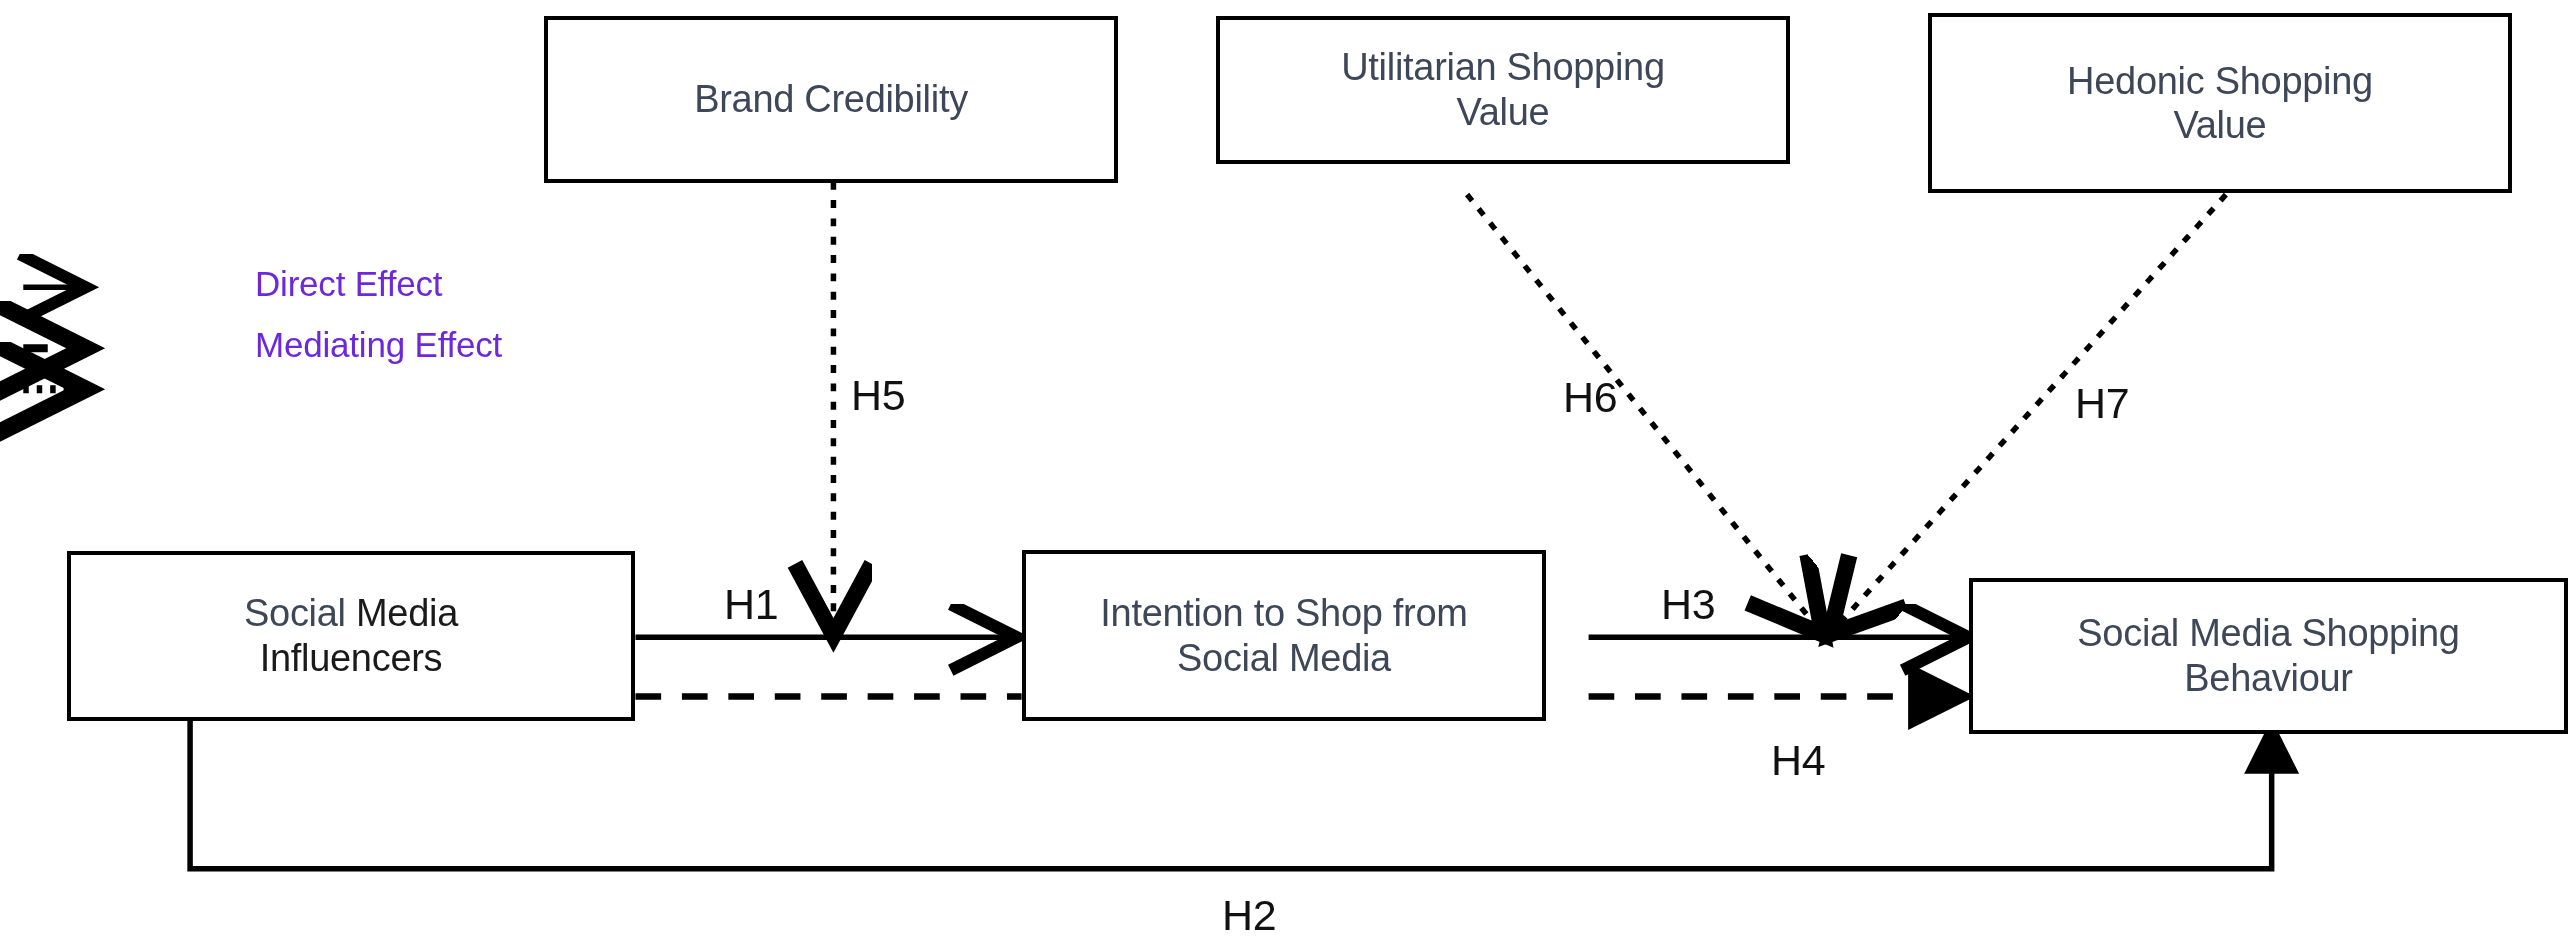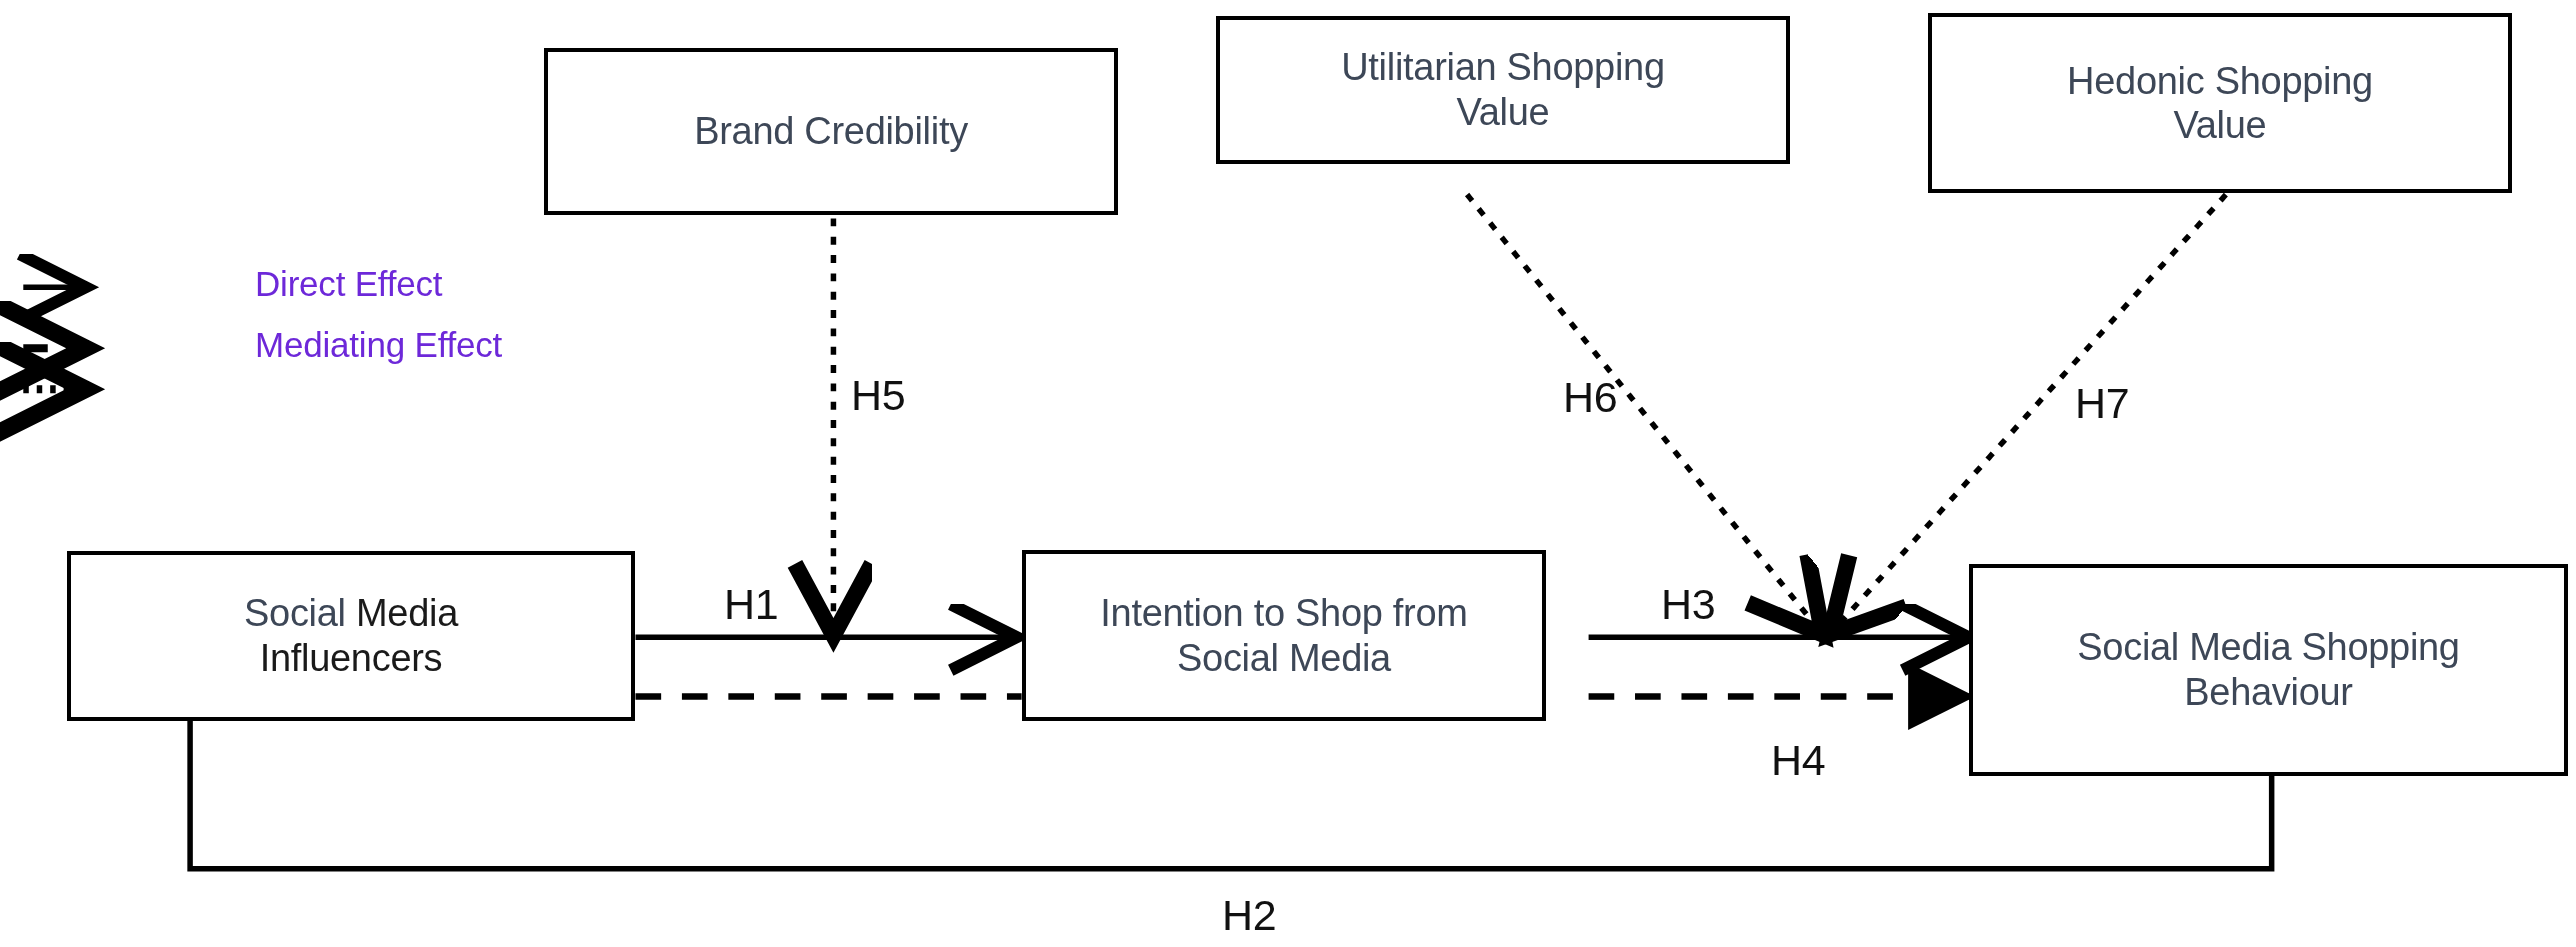--- a/index.html
+++ b/index.html
@@ -105,21 +105,21 @@
 
     <line x1="2404" y1="322" x2="2983" y2="1038" stroke="#000" stroke-width="9" stroke-dasharray="4 26" stroke-linecap="square" marker-end="url(#arrow-open-sm)"></line>
 
     <line x1="3640" y1="322" x2="2995" y2="1038" stroke="#000" stroke-width="9" stroke-dasharray="4 26" stroke-linecap="square" marker-end="url(#arrow-open-sm)"></line>
 
     <line x1="38" y1="470" x2="140" y2="470" stroke="#000" stroke-width="9" marker-end="url(#arrow-open)"></line>
     <line x1="38" y1="570" x2="140" y2="570" stroke="#000" stroke-width="13" stroke-dasharray="40 30" marker-end="url(#arrow-open)"></line>
     <line x1="38" y1="637" x2="140" y2="637" stroke="#000" stroke-width="13" stroke-dasharray="9 13" stroke-linecap="butt" marker-end="url(#arrow-open)"></line>
   </svg>
 
-  <div class="node-box" style="left:544px; top:16px; width:574px; height:167px;margin-top:32px;">
+  <div class="node-box" style="left:544px; top:16px; width:574px; height:167px;">
     <div class="node-label">Brand Credibility</div>
   </div>
 
   <div class="node-box" style="left:1216px; top:16px; width:574px; height:148px;justify-content:center;">
     <div class="node-label">Utilitarian Shopping
 Value</div>
   </div>
 
   <div class="node-box" style="left:1928px; top:13.4px; width:584px; height:180px;">
     <div class="node-label">Hedonic Shopping
@@ -129,21 +129,21 @@
   <div class="node-box" style="left:67px; top:551px; width:568px; height:170px;">
     <div class="node-label mixed-dark"><span class="lead">Social </span><span>Media
 Influencers</span></div>
   </div>
 
   <div class="node-box" style="left:1022px; top:550px; width:524px; height:171px;">
     <div class="node-label">Intention to Shop from
 Social Media</div>
   </div>
 
-  <div class="node-box" style="left:1969px; top:564px; width:599px; height:212px;">
+  <div class="node-box" style="left:1969px; top:578px; width:599px; height:156px;">
     <div class="node-label">Social Media Shopping
 Behaviour</div>
   </div>
 
   <div class="hyp-label" style="left:724px; top:580px;">H1</div>
 
   <div class="hyp-label" style="left:1222px; top:891px;">H2</div>
 
   <div class="hyp-label" style="left:1661px; top:580px;">H3</div>
 

